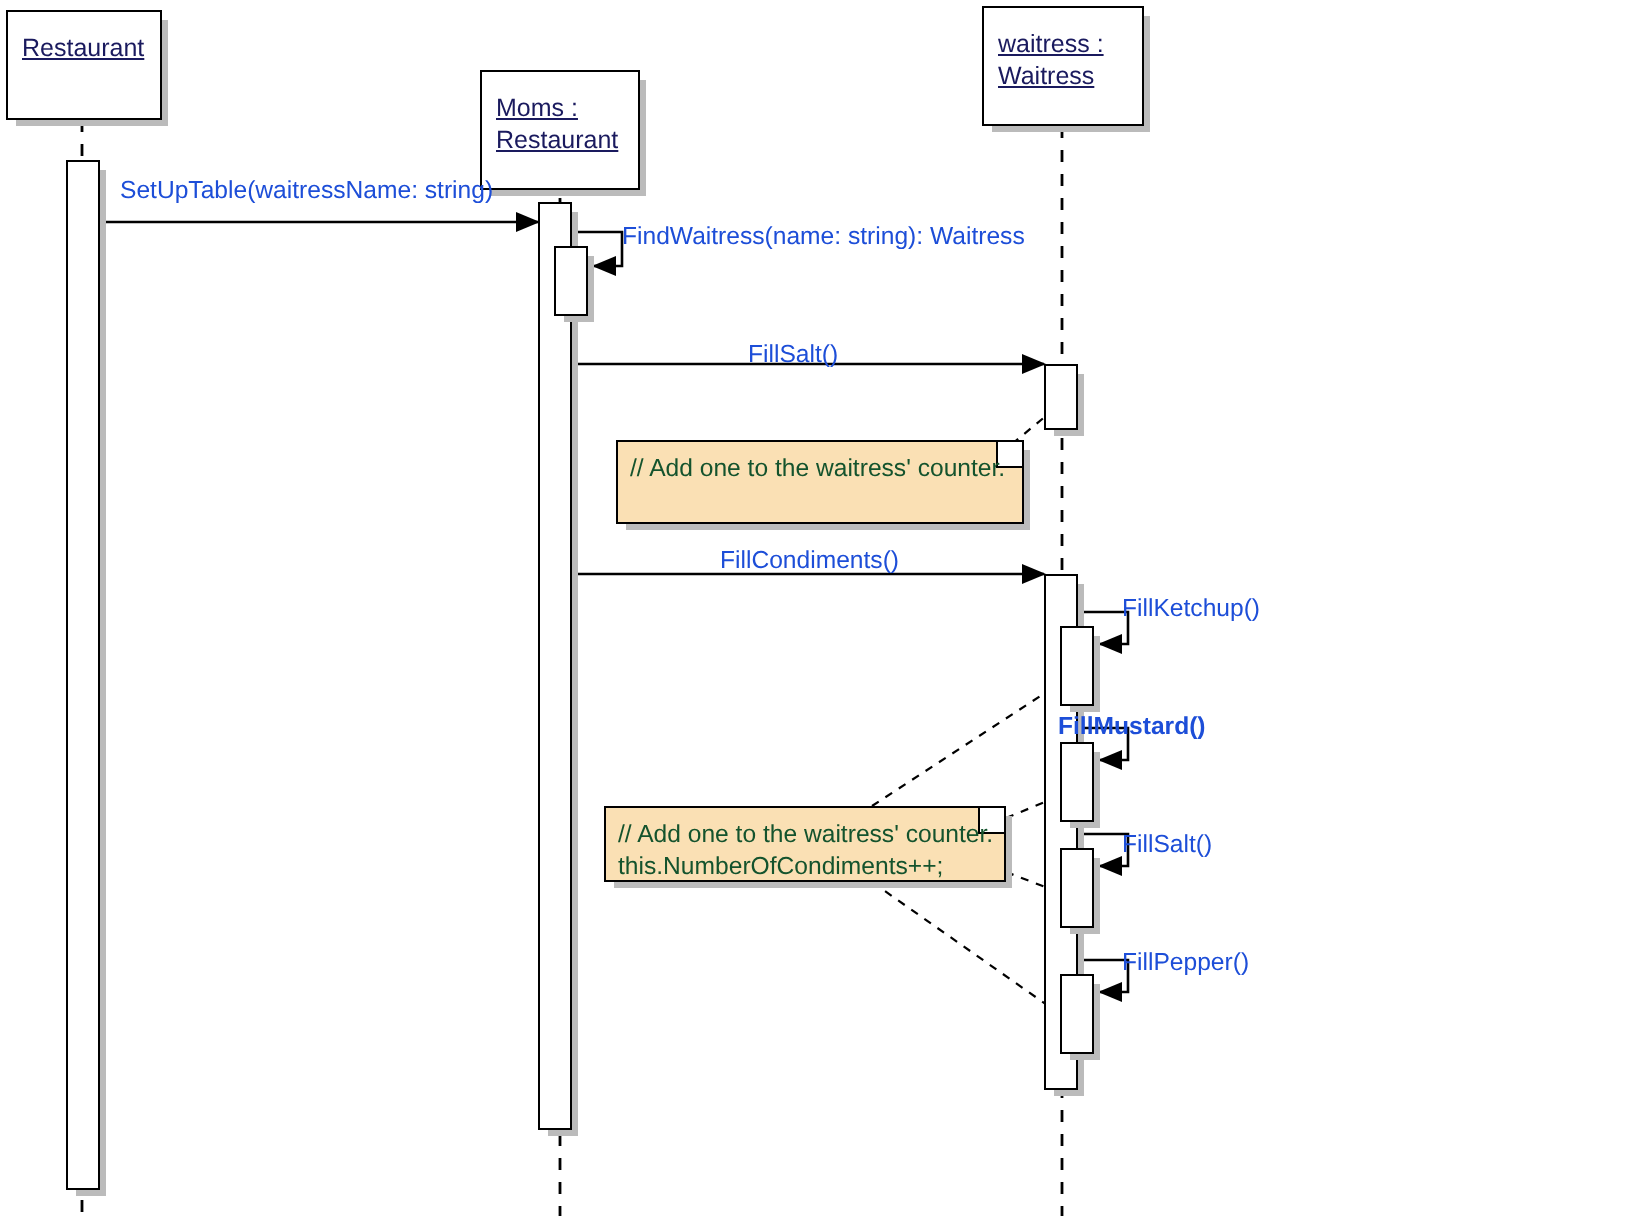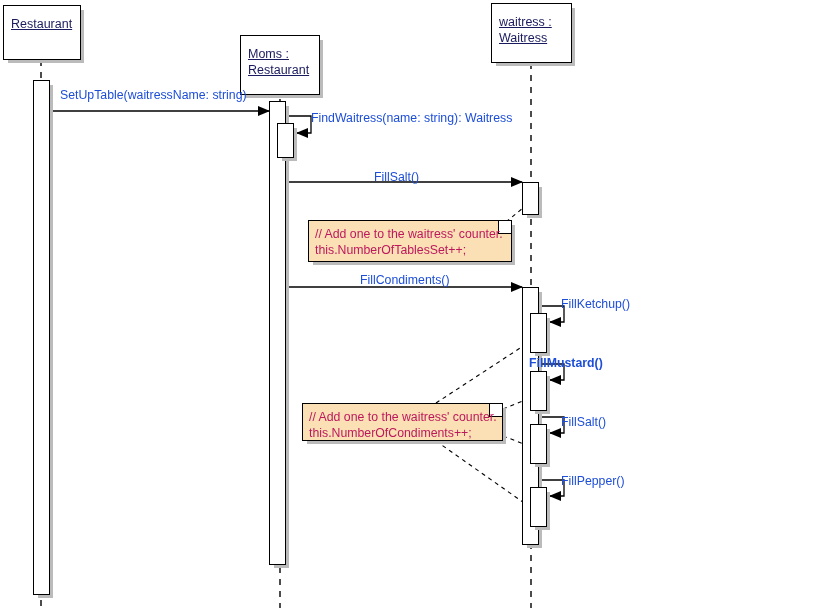--- a/index.html
+++ b/index.html
@@ -47,21 +47,21 @@
     background: #fae0b4;
     border: 1px solid #000000;
     box-shadow: 4px 4px 0 -1px #bbbbbb;
     box-sizing: border-box;
   }
   .note .note-text {
     position: absolute;
     left: 6px;
     top: 5px;
     font-size: 12.3px;
-    color: #be185d;
+    color: #14532d;
     line-height: 16px;
     white-space: pre;
   }
   .note-fold {
     position: absolute;
     right: 0;
     top: 0;
     width: 12px;
     height: 12px;
     background: #ffffff;
@@ -138,21 +138,21 @@
       <div class="activation" style="left: 522px; top: 287px; width: 17px; height: 258px;"></div>
       <div class="activation" style="left: 530px; top: 313px; width: 17px; height: 40px;"></div>
       <div class="activation" style="left: 530px; top: 371px; width: 17px; height: 40px;"></div>
       <div class="activation" style="left: 530px; top: 424px; width: 17px; height: 40px;"></div>
       <div class="activation" style="left: 530px; top: 487px; width: 17px; height: 40px;"></div>
     </div>
 
   <div id="note-boxes">
       <div class="note" style="left: 308px; top: 220px; width: 204px; height: 42px;">
         <div class="note-fold"></div>
-        <div class="note-text"><div>// Add one to the waitress' counter.</div><div>this.NumberOfTablesSet++;</div></div>
+        <div class="note-text"><div>// Add one to the waitress' counter.</div></div>
       </div>
       <div class="note" style="left: 302px; top: 403px; width: 201px; height: 38px;">
         <div class="note-fold"></div>
         <div class="note-text"><div>// Add one to the waitress' counter.</div><div>this.NumberOfCondiments++;</div></div>
       </div>
     </div>
 
   <div id="message-labels">
       <div class="msg-label" style="left: 60px; top: 88px;">SetUpTable(waitressName: string)</div>
       <div class="msg-label" style="left: 311px; top: 111px;">FindWaitress(name: string): Waitress</div>

